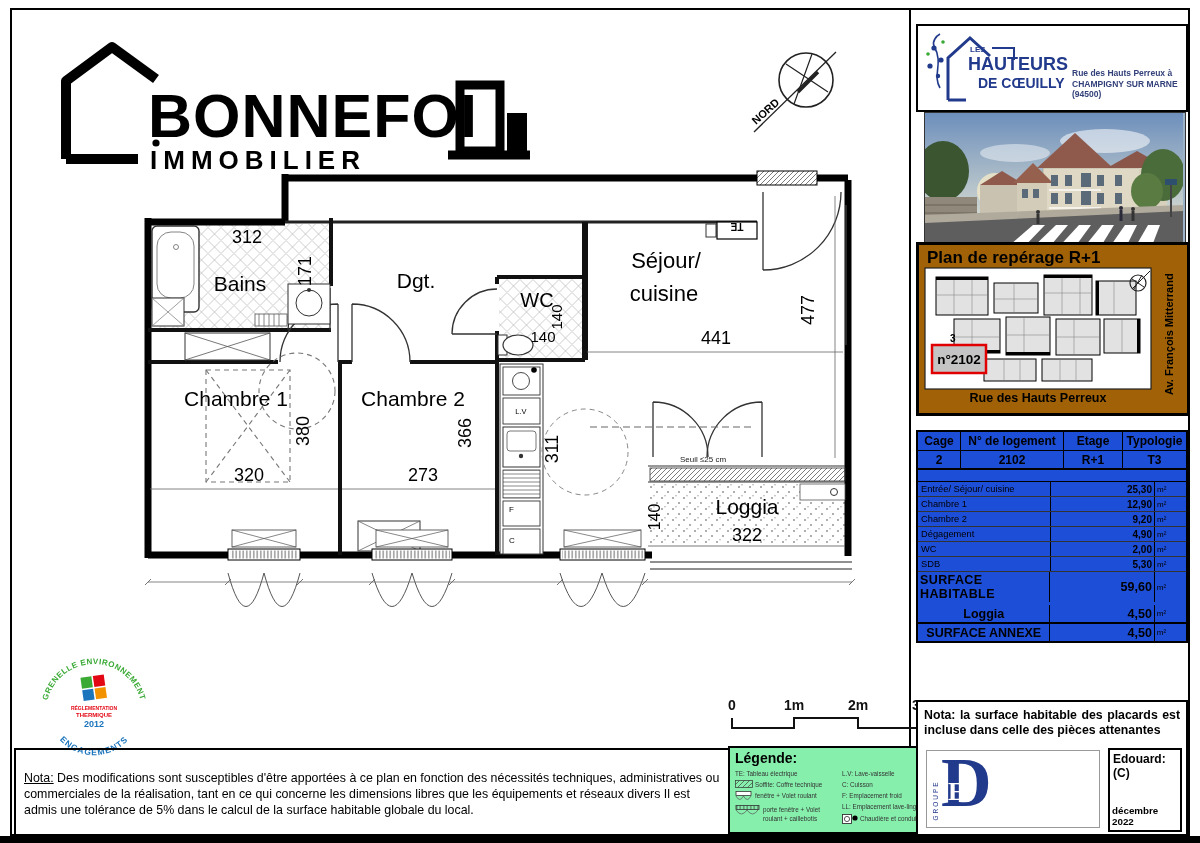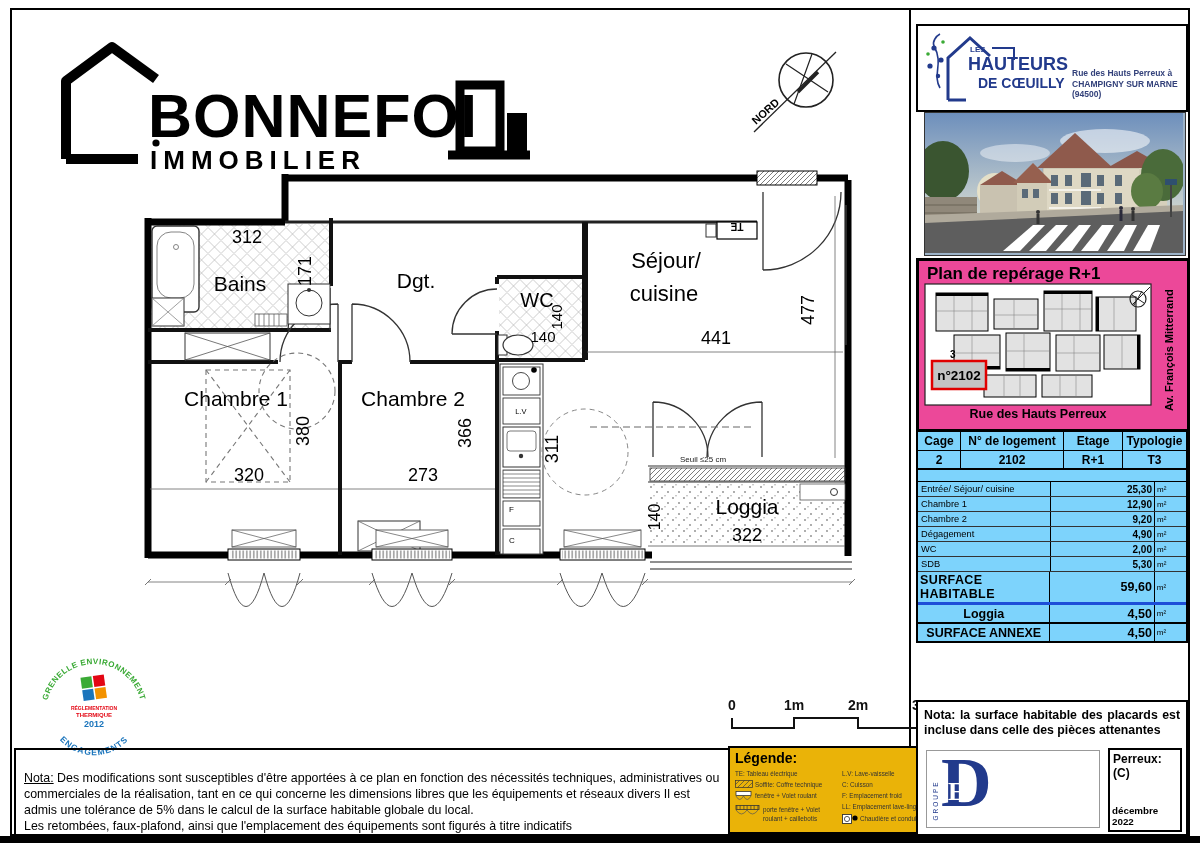--- a/index.html
+++ b/index.html
@@ -7,47 +7,47 @@
           font-family:"Liberation Sans",sans-serif;color:#000;}
   .abs{position:absolute;}
   .frame{left:10px;top:8px;width:1176px;height:824px;border:2px solid #000;}
   .bottombar{left:0;bottom:0;width:1200px;height:7px;background:#000;}
   .vdiv{left:909px;top:8px;width:2px;height:826px;background:#000;}
   svg text{font-family:"Liberation Sans",sans-serif;}
   
   .project-box{left:916px;top:24px;width:268px;height:84px;border:2px solid #000;background:#fff;}
   .addr{left:1072px;top:68px;width:112px;font-size:8.5px;font-weight:bold;color:#33417a;line-height:1.25;}
   .photo-box{left:924px;top:112px;width:260px;height:142px;border:1px solid #333;background:#9db3c8;}
-  .rep-box{left:916px;top:258px;width:268px;height:168px;border:3px solid #000;background:#ec4899;}
+  .rep-box{left:916px;top:242px;width:268px;height:168px;border:3px solid #000;background:#a16207;}
   .rep-title{position:absolute;left:8px;top:3px;font-size:17px;font-weight:bold;}
   .rep-street-b{position:absolute;left:4px;top:146px;width:230px;text-align:center;font-size:12.5px;font-weight:bold;}
   .rep-street-r{position:absolute;left:244px;top:150px;width:132px;font-size:11px;font-weight:bold;transform:rotate(-90deg);transform-origin:0 0;white-space:nowrap;}
   
-  .unit-table{left:916px;top:430px;width:268px;border:2px solid #000;background:#7dd3fc;}
+  .unit-table{left:916px;top:430px;width:268px;border:2px solid #000;background:#1d4ed8;}
   .unit-table table{border-collapse:collapse;width:100%;}
   .t-head th,.t-head td{border-right:1.5px solid #000;text-align:center;}
   .t-head th:last-child,.t-head td:last-child{border-right:none;margin-top:40px;}
   .t-head th{font-size:12px;font-weight:bold;height:16px;border-bottom:1.5px solid #000;}
   .t-head td{font-size:12px;font-weight:bold;height:15px;border-bottom:2px solid #000;}
   .t-gap{height:11px;border-bottom:1.5px solid #000;}
   .t-rooms td{height:12px;border-bottom:1px solid #333;margin-left:40px;}
   .rl{width:128px;font-size:9.3px;padding-left:3px;border-right:1px solid #000;}
   .rv{width:100px;font-size:10px;font-weight:bold;text-align:right;padding-right:2px;}
   .ru{width:28px;font-size:8px;padding-left:2px;border-left:1px solid #000;}
   .t-sum td{height:15px;}
   .t-sum .sh td{border-bottom:3px solid #1d4ed8;}
   .t-sum .lg td{border-bottom:2px solid #000;}
   .shl{font-size:12.5px;font-weight:bold;padding-left:2px;letter-spacing:.4px;border-right:1px solid #000;}
   .shv{font-size:12.5px;font-weight:bold;text-align:right;padding-right:2px;}
   .ctr{text-align:center;font-size:12.5px;font-weight:bold;border-right:1px solid #000;}
   
   .nota-left{left:14px;top:748px;width:700px;height:76px;border:2px solid #000;padding:20px 8px;
              font-size:12.4px;line-height:1.3;}
   .nota-label{text-decoration:underline;}
-  .legend-box{left:728px;top:746px;width:194px;height:84px;border:2px solid #000;background:#eab308;}
+  .legend-box{left:728px;top:746px;width:194px;height:84px;border:2px solid #000;background:#86efac;}
   .legend-title{position:absolute;left:5px;top:2px;font-size:14px;font-weight:bold;}
   .lg-col{position:absolute;top:21px;font-size:6.3px;color:#333;line-height:1.45;}
   .lg-item{display:flex;align-items:flex-start;margin-bottom:2px;}
   .lg-item svg{margin-right:2px;flex:none;}
   .nota-right{left:916px;top:700px;width:268px;height:132px;border:2px solid #000;background:#fff;}
   .nr-text{position:absolute;left:6px;top:6px;width:256px;font-size:12.3px;font-weight:bold;text-align:justify;line-height:1.25;}
   .ed-box{position:absolute;left:8px;top:48px;width:172px;height:76px;border:1px solid #999;}
   .ed-groupe{position:absolute;left:-22px;top:36px;font-size:6.5px;letter-spacing:2px;color:#223a8c;transform:rotate(-90deg);width:60px;}
   .ed-d{position:absolute;left:14px;top:-8px;font-family:"Liberation Serif",serif;font-weight:bold;font-size:70px;color:#223a8c;}
   .ed-e{position:absolute;left:21px;top:26px;font-family:"Liberation Serif",serif;font-weight:bold;font-size:26px;color:#fff;}
@@ -307,21 +307,20 @@
       <text x="72" y="18">1m</text>
       <text x="136" y="18">2m</text>
       <text x="200" y="18">3m</text>
     </g>
     <path d="M10,26 V36 H72 V26 H136 V36 H200 V26" fill="none" stroke="#111" stroke-width="2"></path>
   </svg>
 
   <div class="abs nota-left">
     <span class="nota-label">Nota:</span>
     <span>Des modifications sont susceptibles d'être apportées à ce plan en fonction des nécessités techniques, administratives ou commerciales de la réalisation, tant en ce qui concerne les dimensions libres que les équipements et réseaux divers  Il est admis une tolérance de 5% dans le calcul de la surface habitable globale du local.</span><br>
-    <span>Les retombées, faux-plafond, ainsi que l'emplacement des équipements sont figurés à titre indicatifs</span>
   </div>
 
   <div class="abs legend-box">
     <div class="legend-title">Légende:</div>
     <div class="lg-col" style="left:5px;width:102px">
       <div class="lg-item">
         <span>TE: Tableau électrique</span>
       </div>
       <div class="lg-item">
         <svg width="18" height="8">
@@ -577,18 +576,18 @@
     <div class="nr-text">
       <span>Nota:</span>
       <span>la surface habitable des placards est incluse dans celle des pièces attenantes</span>
     </div>
     <div class="ed-box">
       <div class="ed-groupe">GROUPE</div>
       <div class="ed-d">D</div>
       <div class="ed-e">E</div>
     </div>
     <div class="ind-box">
-      <div class="ind-top">Perreux: (C)</div>
+      <div class="ind-top">Edouard: (C)</div>
       <div class="ind-date">décembre 2022</div>
     </div>
   </div>
 
 </div>
 
 </body></html>

